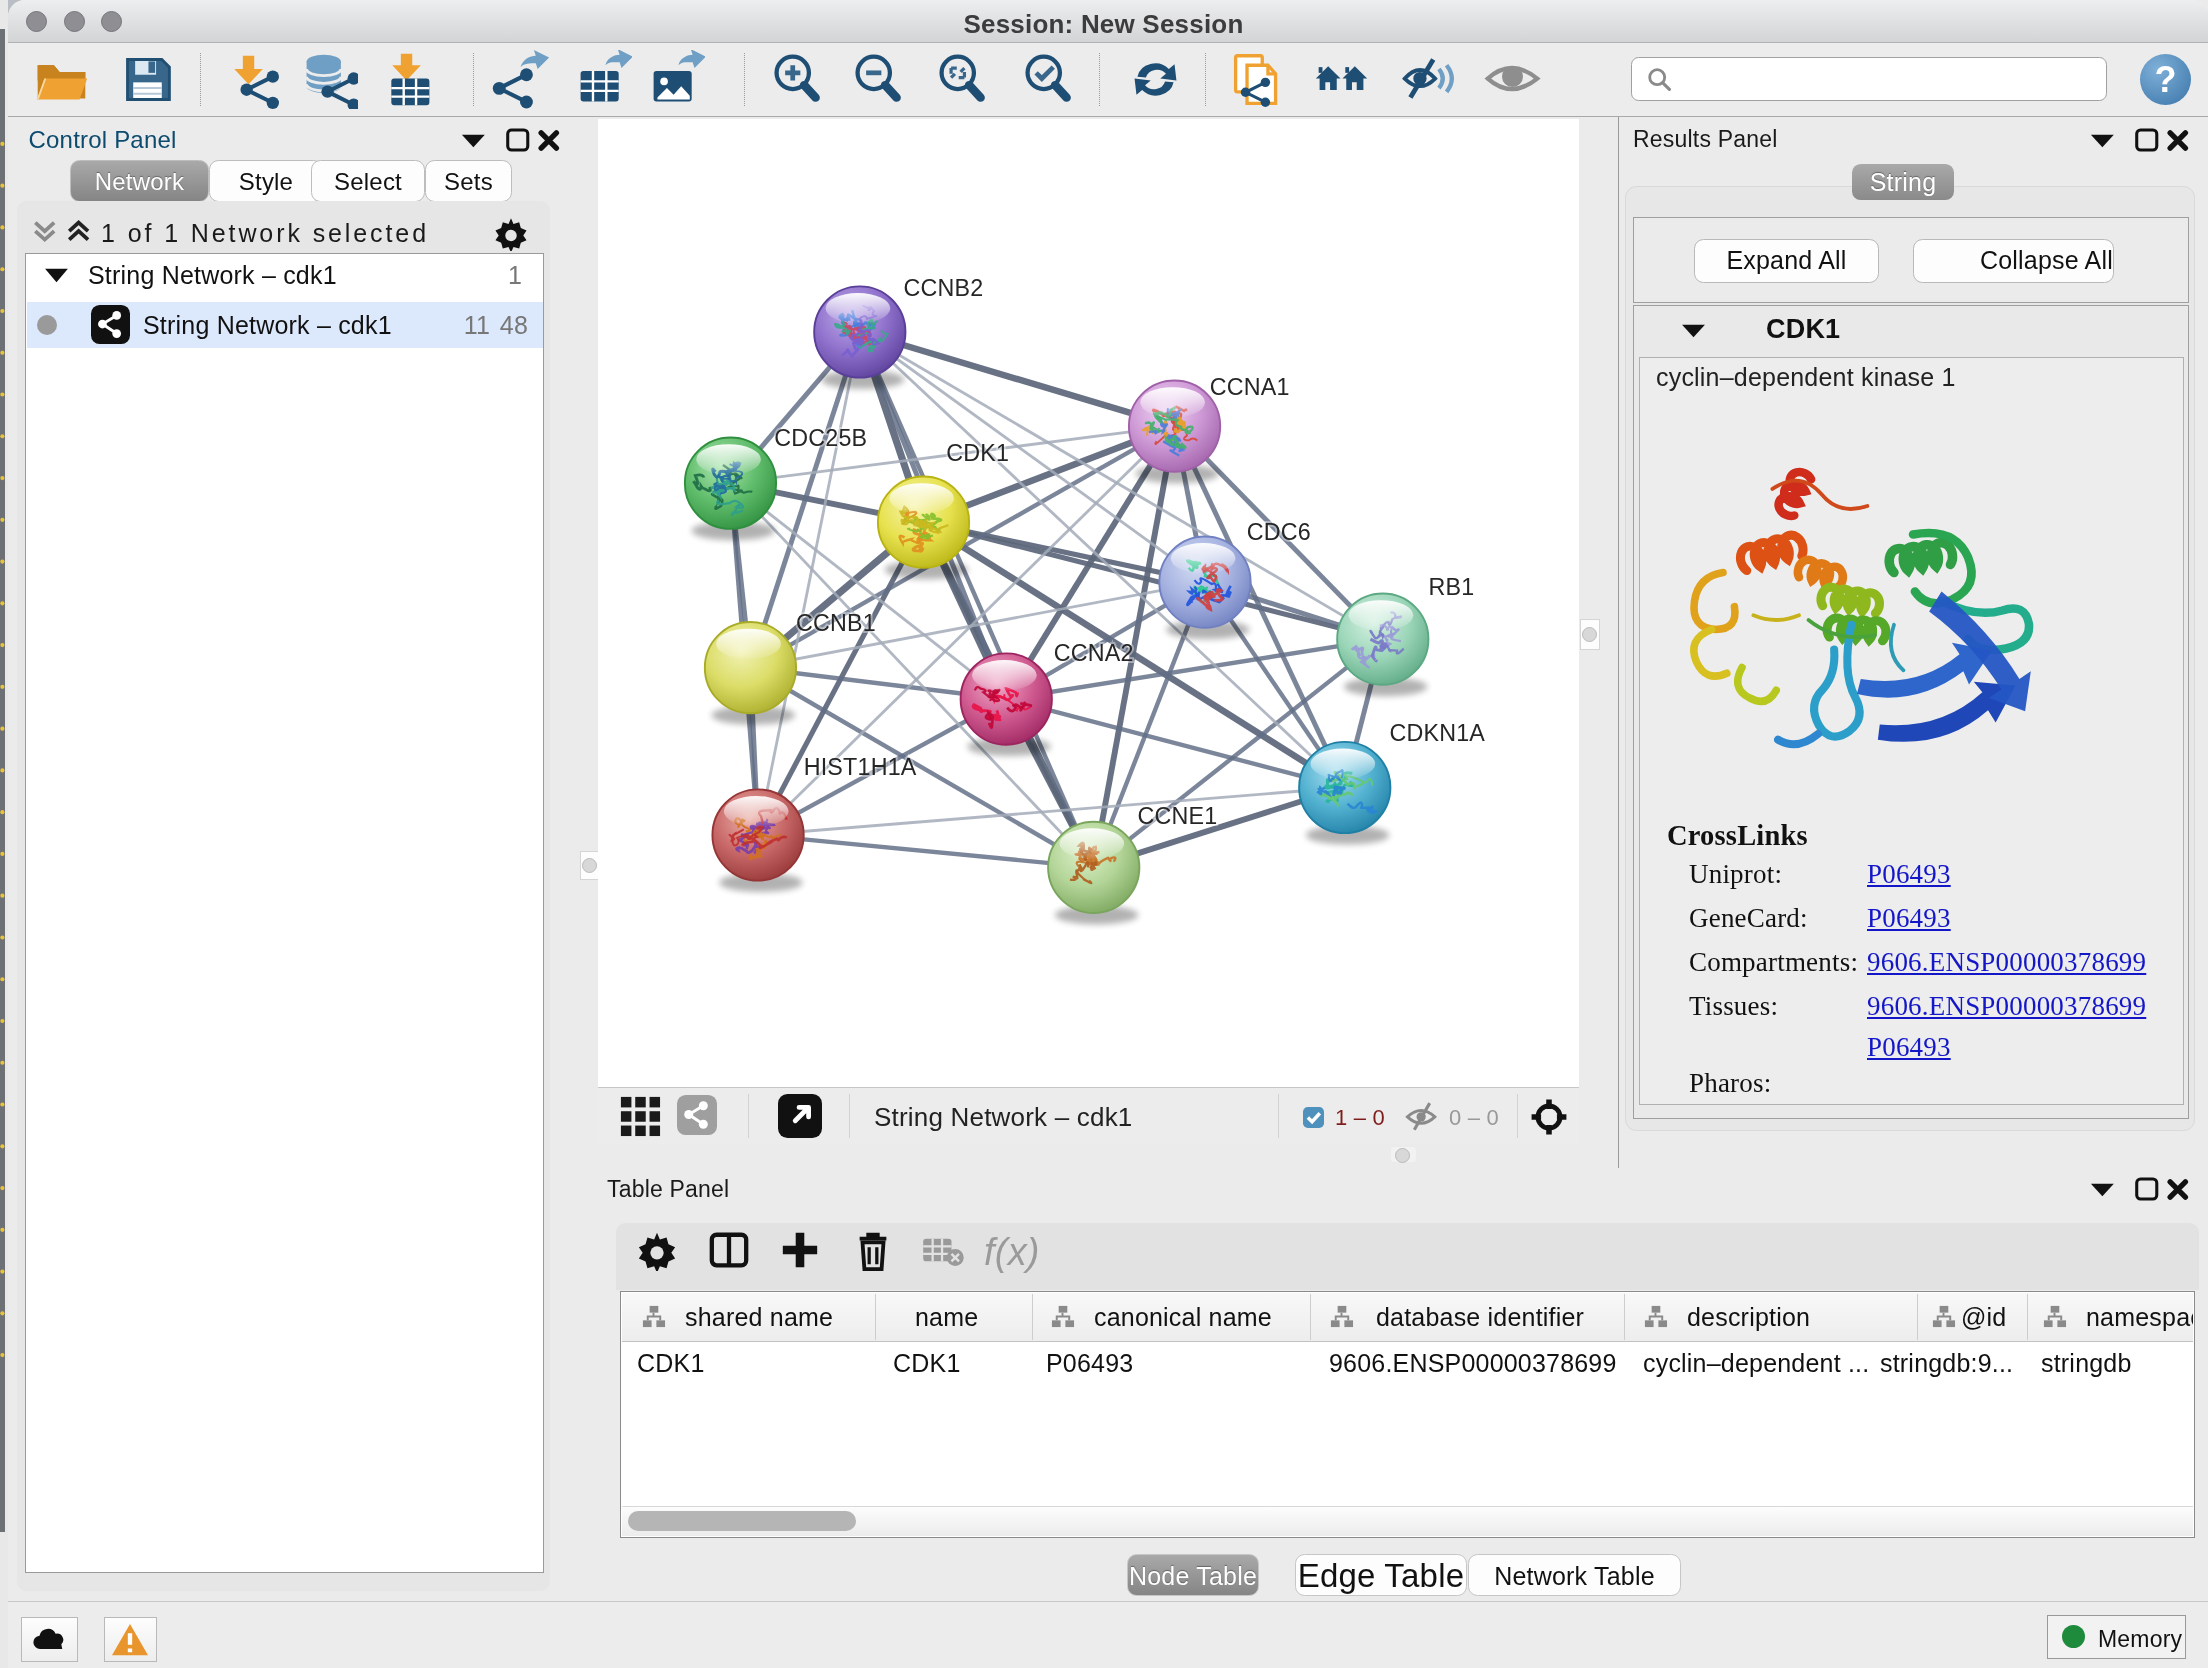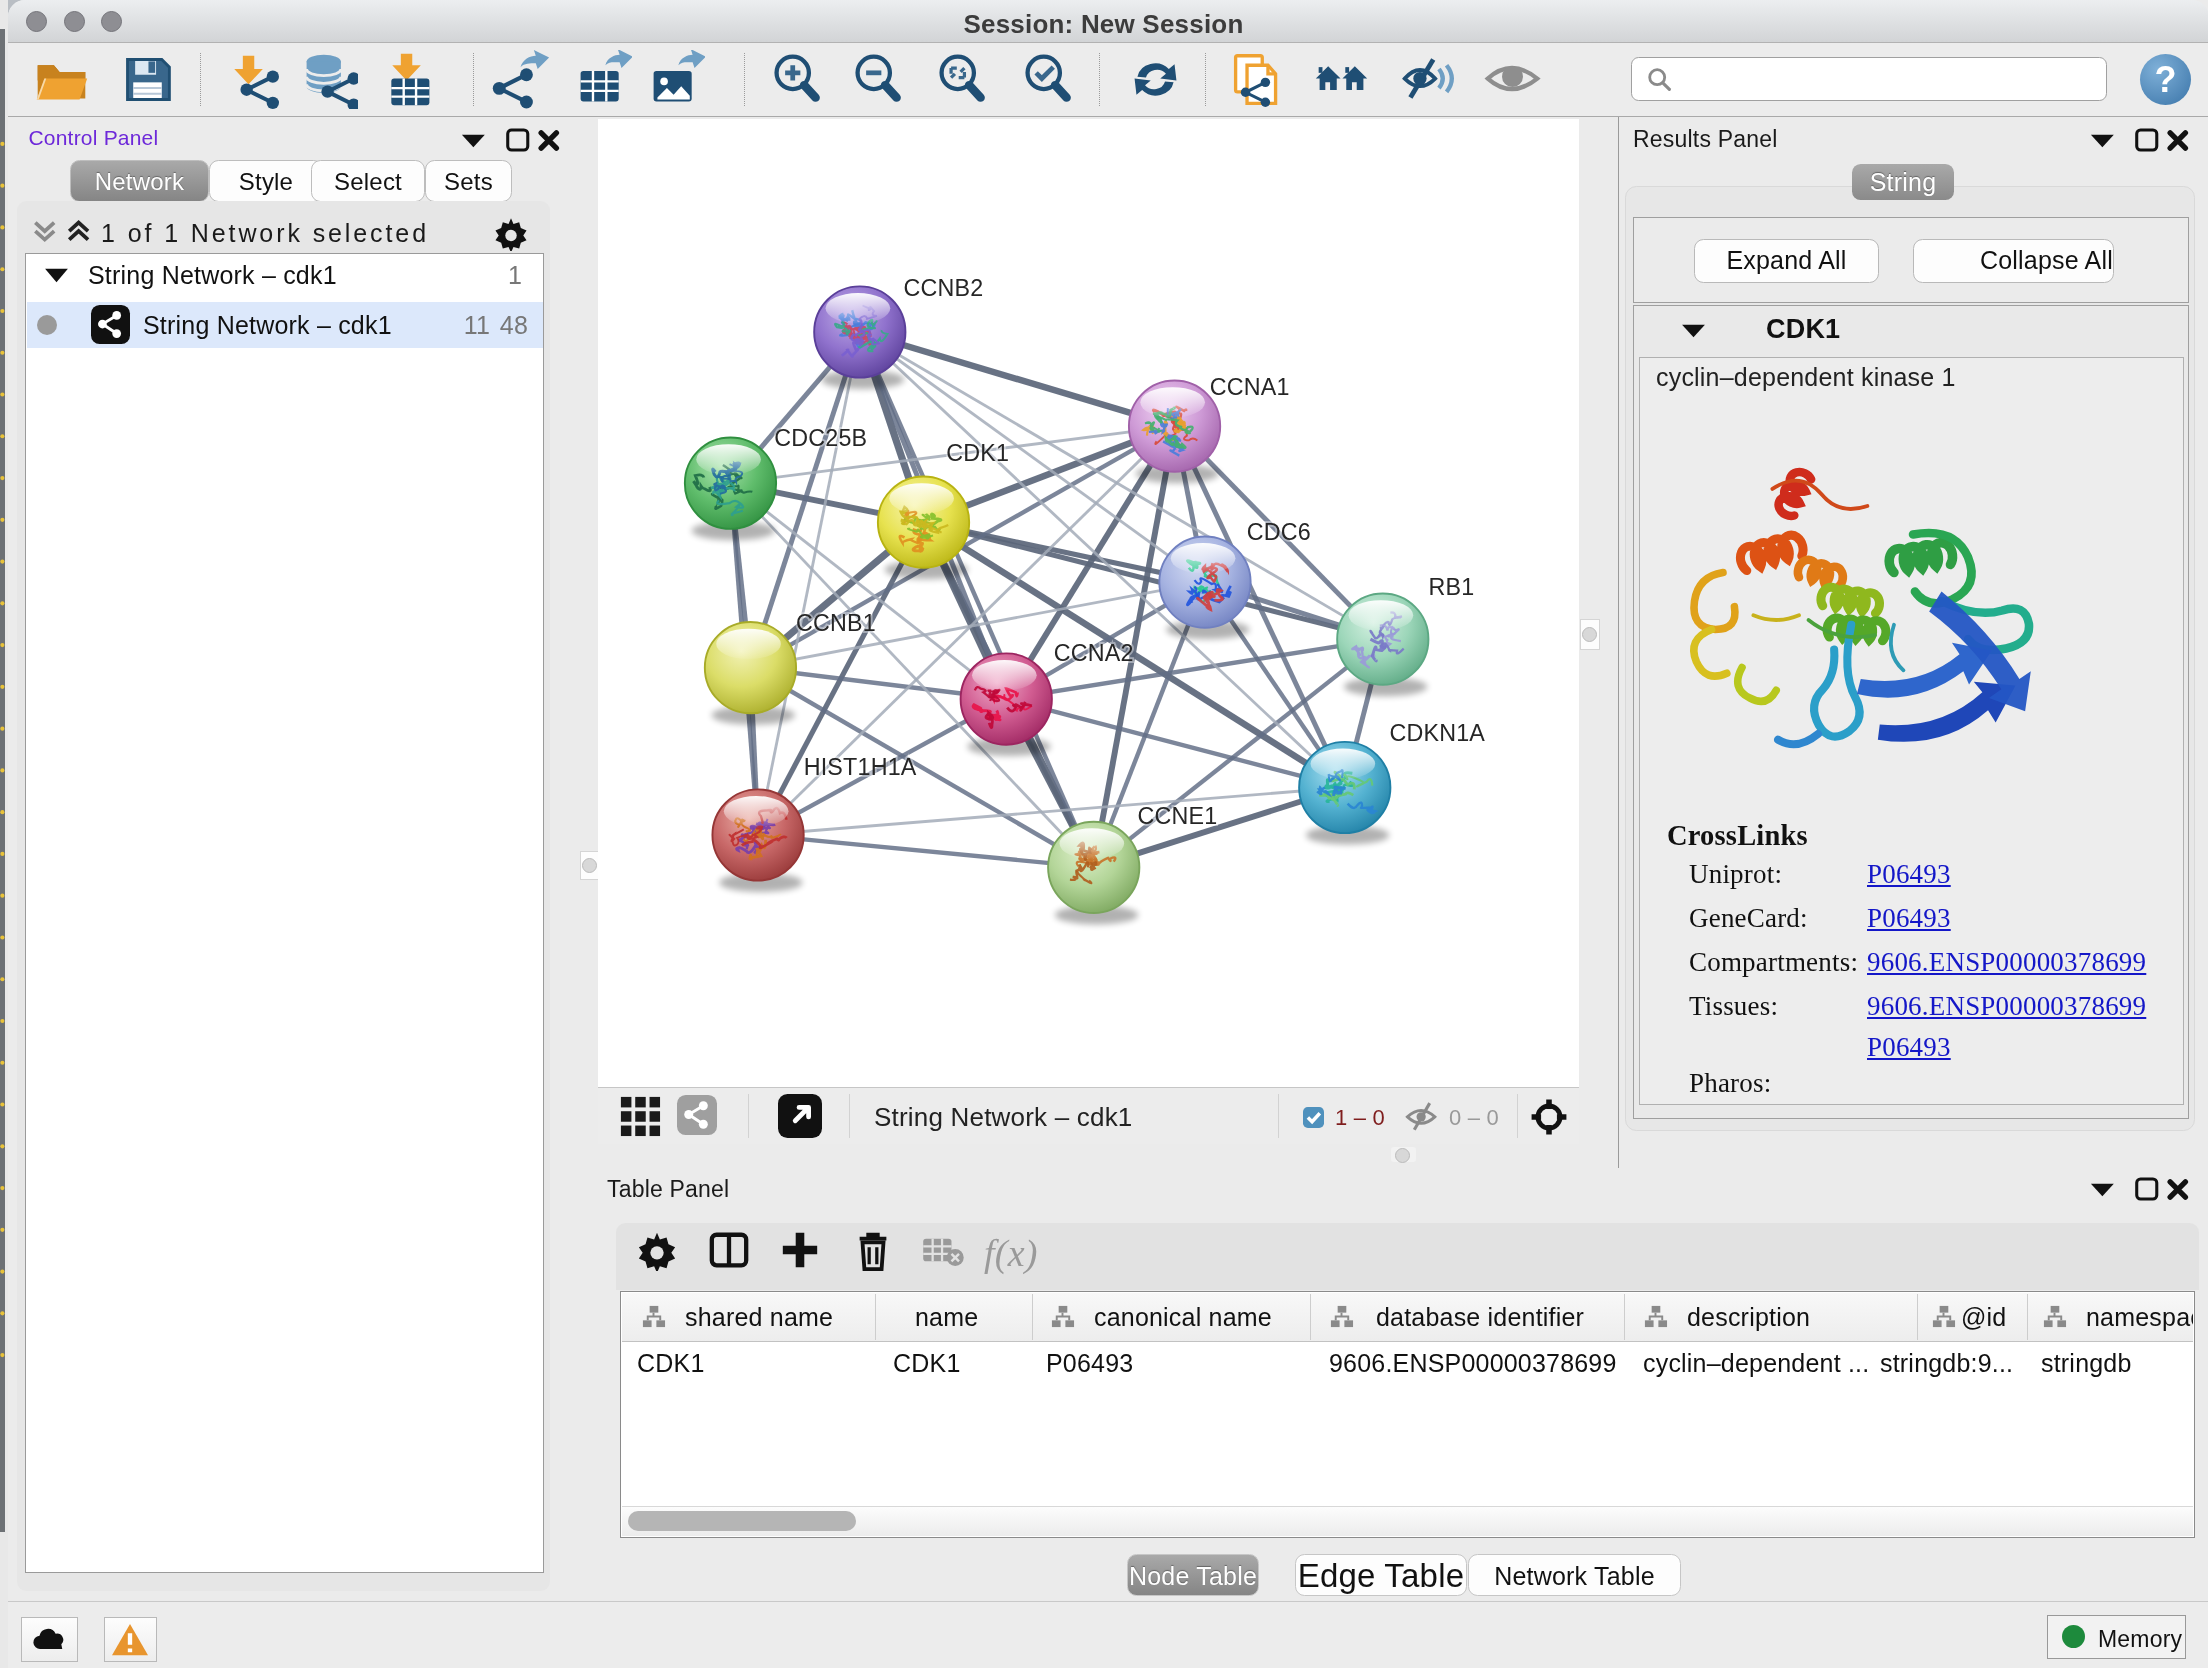--- a/index.html
+++ b/index.html
@@ -172,21 +172,21 @@
  <path d="M5,30 Q30,8 57,30 Q30,52 5,30 z" fill="none" stroke="#8e8e8e" stroke-width="4.5"></path>
  <circle cx="31" cy="28" r="11" fill="#8e8e8e"></circle>
   </svg>
 <div class="abs" style="left:1631px;top:57px;width:476px;height:44px;background:#fff;border:1.9px solid #a0a0a0;border-radius:7.6px;box-sizing:border-box;"></div>
 <svg class="abs" style="left:1645px;top:65px;" width="30" height="30" viewBox="0 0 32 32">
     <circle cx="13" cy="13" r="8" fill="none" stroke="#8a8a8a" stroke-width="3"></circle>
     <path d="M19,19 l7,7" stroke="#8a8a8a" stroke-width="3.4" stroke-linecap="round"></path>
   </svg>
 <div class="abs" style="left:2140px;top:54px;width:51px;height:51px;border-radius:50%;background:radial-gradient(circle at 35% 30%,#7fb0d8,#3a74a8);color:#fff;font-size:36px;font-weight:700;text-align:center;line-height:51px;">?</div>
 <div class="abs" style="left:7.6px;top:117px;width:552px;height:1484px;background:#ebebeb;"></div>
-<div class="abs txt" style="left:28.5px;top:126px;font-size:21px;color:#6d28d9;">Control Panel</div>
+<div class="abs txt" style="left:28.5px;top:126px;font-size:24px;color:#0c4a6e;">Control Panel</div>
 <svg class="abs" style="left:460px;top:128px;" width="105" height="25" viewBox="0 0 110 26">
     <path d="M2,7 L26,7 L14,20 z" fill="#111"></path>
     <rect x="50" y="2" width="21" height="21" rx="4" fill="none" stroke="#111" stroke-width="3.2"></rect>
     <path d="M85,5 l16,16 M101,5 l-16,16" stroke="#111" stroke-width="5.6" stroke-linecap="round"></path>
   </svg>
 <div class="abs txt" style="left:70px;top:160px;width:139px;height:42px;background:linear-gradient(#a9a9a9,#858585);color:#fff;font-size:24px;text-align:center;line-height:42px;border:1px solid #bdbdbd;box-sizing:border-box;border-radius:9.5px;text-shadow:0 -1px 1px #666;">Network</div>
 <div class="abs txt" style="left:209px;top:160px;width:114px;height:42px;background:#fdfdfd;color:#111;font-size:24px;text-align:center;line-height:42px;border:1px solid #bdbdbd;box-sizing:border-box;border-radius:9.5px;">Style</div>
 <div class="abs txt" style="left:311px;top:160px;width:114px;height:42px;background:#fdfdfd;color:#111;font-size:24px;text-align:center;line-height:42px;border:1px solid #bdbdbd;box-sizing:border-box;border-radius:9.5px;">Select</div>
 <div class="abs txt" style="left:425px;top:160px;width:87px;height:42px;background:#fdfdfd;color:#111;font-size:24px;text-align:center;line-height:42px;border:1px solid #bdbdbd;box-sizing:border-box;border-radius:9.5px;">Sets</div>
 <div class="abs" style="left:17px;top:201px;width:533px;height:1390px;background:#e6e6e6;border-radius:9.5px;"></div>
@@ -644,21 +644,21 @@
     <path d="M8,12 h28 M17,12 v-4 h10 v4" stroke="#111" stroke-width="4" fill="none"></path>
     <path d="M11,16 h22 l-2,28 h-18 z" fill="none" stroke="#111" stroke-width="4"></path>
     <path d="M18,21 v18 M26,21 v18" stroke="#111" stroke-width="3.4"></path>
   </svg>
 <svg class="abs" style="left:921px;top:1235px;" width="44" height="32" viewBox="0 0 46 34">
     <rect x="2" y="4" width="30" height="24" rx="3" fill="#9a9a9a"></rect>
     <path d="M2,12 h30 M2,20 h30 M12,4 v24 M22,4 v24" stroke="#e2e2e2" stroke-width="2.4"></path>
     <circle cx="36" cy="24" r="9" fill="#9a9a9a"></circle>
     <path d="M32,20 l8,8 M40,20 l-8,8" stroke="#e2e2e2" stroke-width="2.6"></path>
   </svg>
-<div class="abs txt" style="left:984px;top:1231px;font-family:Liberation Serif, serif;font-style:italic;font-size:38px;color:#9a9a9a;"><i>f</i>(<i>x</i>)</div>
+<div class="abs txt" style="left:984px;top:1231px;font-family:Liberation Sans, sans-serif;font-style:italic;font-size:38px;color:#9a9a9a;"><i>f</i>(<i>x</i>)</div>
 <div class="abs" style="left:620px;top:1291px;width:1575px;height:247px;background:#fff;border:1.9px solid #8a8a8a;box-sizing:border-box;"></div>
 <div class="abs" style="left:622px;top:1293px;width:1571px;height:49px;background:linear-gradient(#f8f8f8,#ededed);border-bottom:1.9px solid #c2c2c2;box-sizing:border-box;"></div>
 <div class="abs" style="left:875px;top:1294px;width:0;height:46px;border-left:1.9px solid #cdcdcd;"></div>
 <div class="abs" style="left:1032px;top:1294px;width:0;height:46px;border-left:1.9px solid #cdcdcd;"></div>
 <div class="abs" style="left:1310px;top:1294px;width:0;height:46px;border-left:1.9px solid #cdcdcd;"></div>
 <div class="abs" style="left:1624px;top:1294px;width:0;height:46px;border-left:1.9px solid #cdcdcd;"></div>
 <div class="abs" style="left:1917px;top:1294px;width:0;height:46px;border-left:1.9px solid #cdcdcd;"></div>
 <div class="abs" style="left:2027px;top:1294px;width:0;height:46px;border-left:1.9px solid #cdcdcd;"></div>
 <svg class="abs" style="left:641px;top:1304px;" width="25" height="25" viewBox="0 0 26 26">
     <g fill="#8a8a8a">

